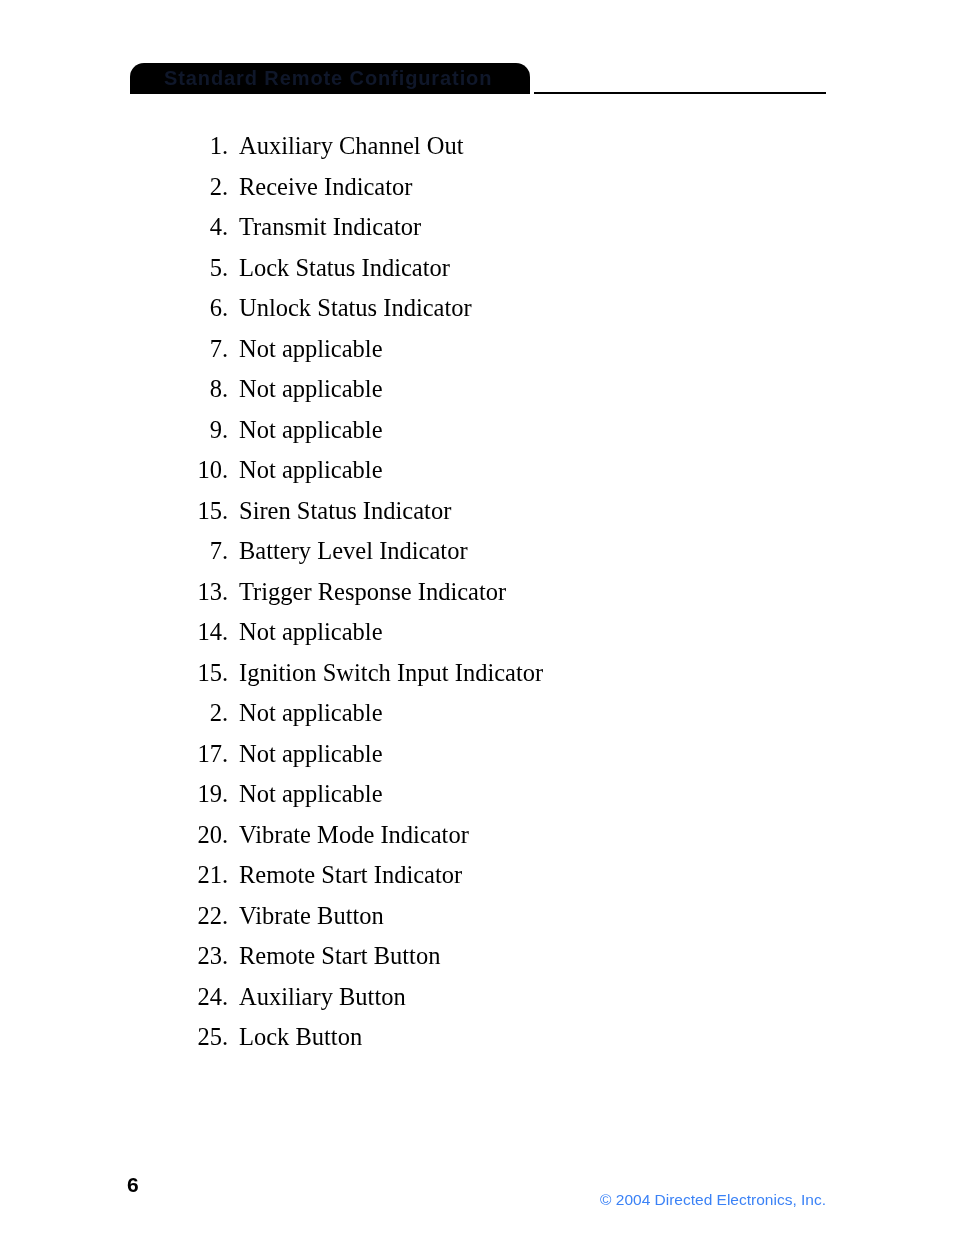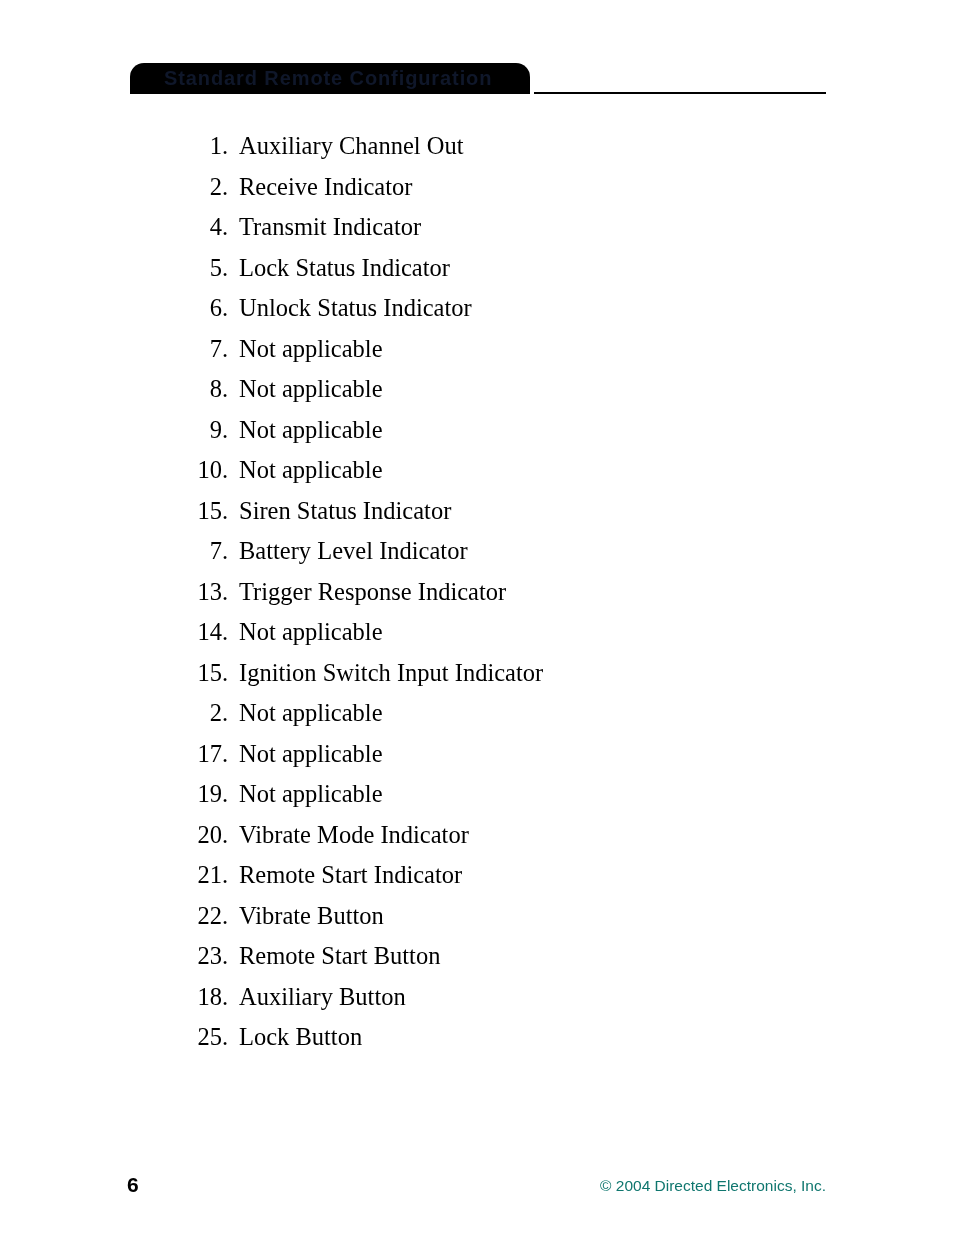--- a/index.html
+++ b/index.html
@@ -110,26 +110,26 @@
     top: 0;
     font-family: "Liberation Sans Narrow", "Liberation Sans", "DejaVu Sans", sans-serif;
     font-weight: bold;
     font-size: 21px;
     line-height: 26px;
     color: #000000;
   }
   .copyright {
     position: absolute;
     right: 128px;
-    top: 4px;
+    top: 18px;
     font-family: "Liberation Sans Narrow", "Liberation Sans", "DejaVu Sans", sans-serif;
     font-weight: normal;
     font-size: 15.5px;
     line-height: 20px;
-    color: #0f766e;
+    color: #3b82f6;
     white-space: nowrap;
   }
 </style>
 </head>
 <body>
 
 <div class="header-area">
   <div class="header-banner"></div>
   <div class="header-banner-inner"></div>
   <div class="header-title">Standard Remote Configuration</div>
@@ -152,21 +152,21 @@
       <li class="list-item"><span class="item-number">13.</span><span class="item-label">Trigger Response Indicator</span></li>
       <li class="list-item"><span class="item-number">14.</span><span class="item-label">Not applicable</span></li>
       <li class="list-item"><span class="item-number">15.</span><span class="item-label">Ignition Switch Input Indicator</span></li>
       <li class="list-item"><span class="item-number">2.</span><span class="item-label">Not applicable</span></li>
       <li class="list-item"><span class="item-number">17.</span><span class="item-label">Not applicable</span></li>
       <li class="list-item"><span class="item-number">19.</span><span class="item-label">Not applicable</span></li>
       <li class="list-item"><span class="item-number">20.</span><span class="item-label">Vibrate Mode Indicator</span></li>
       <li class="list-item"><span class="item-number">21.</span><span class="item-label">Remote Start Indicator</span></li>
       <li class="list-item"><span class="item-number">22.</span><span class="item-label">Vibrate Button</span></li>
       <li class="list-item"><span class="item-number">23.</span><span class="item-label">Remote Start Button</span></li>
-      <li class="list-item"><span class="item-number">18.</span><span class="item-label">Auxiliary Button</span></li>
+      <li class="list-item"><span class="item-number">24.</span><span class="item-label">Auxiliary Button</span></li>
       <li class="list-item"><span class="item-number">25.</span><span class="item-label">Lock Button</span></li>
     </ol>
 </div>
 
 <div class="footer">
   <div class="page-number">6</div>
   <div class="copyright">© 2004 Directed Electronics, Inc.</div>
 </div>
 
 </body></html>

